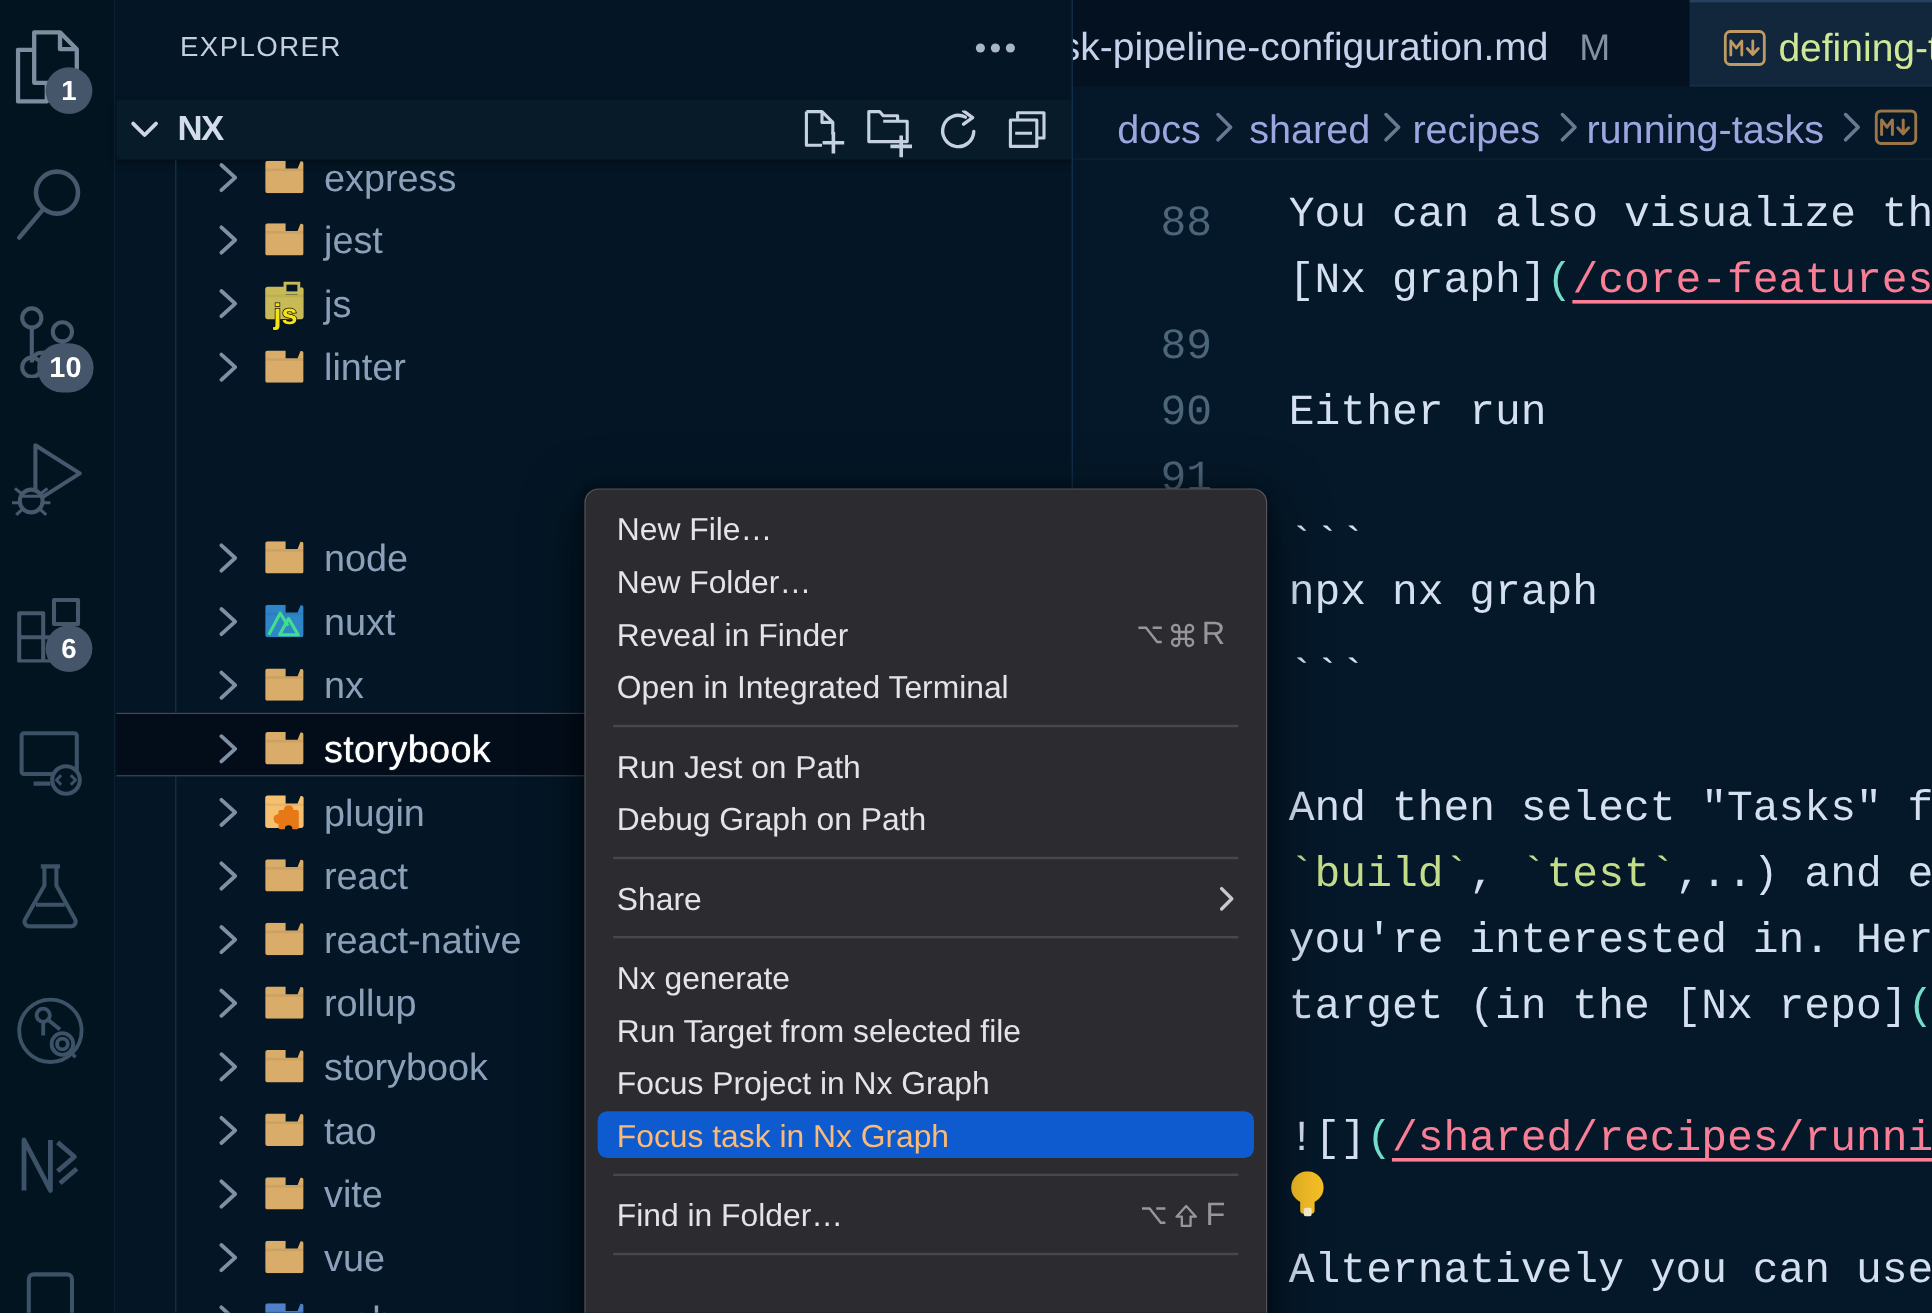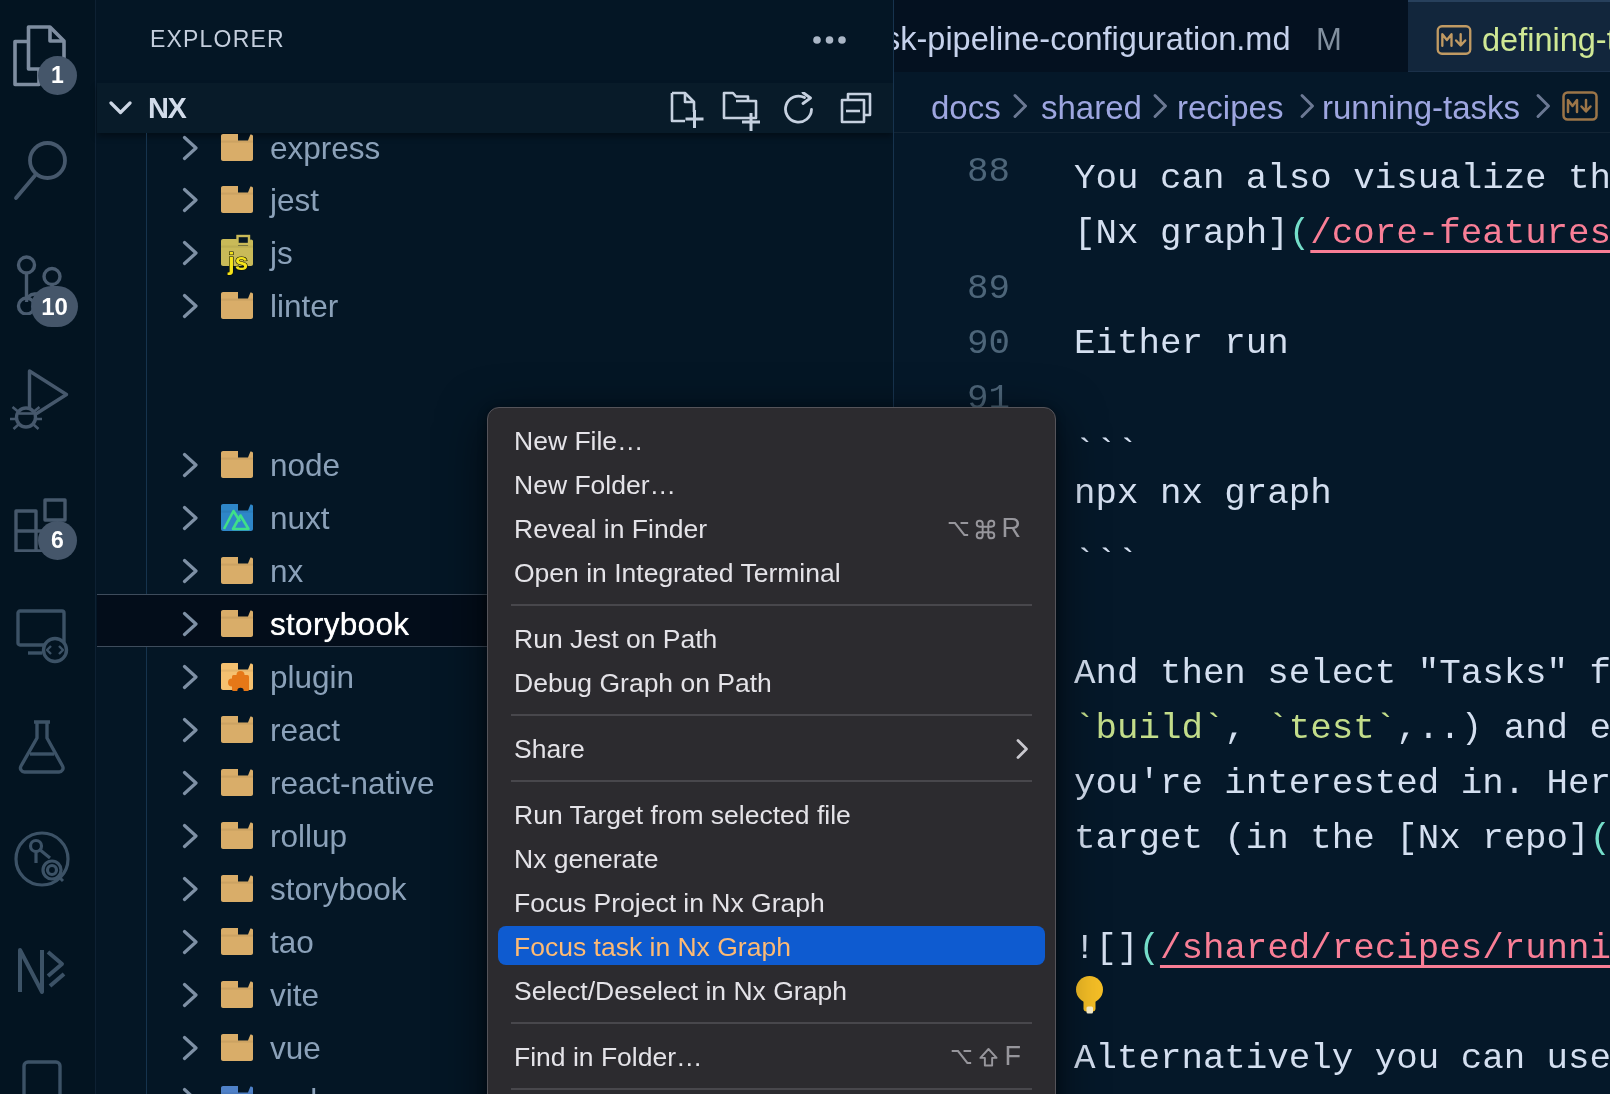--- a/index.html
+++ b/index.html
@@ -353,21 +353,21 @@
           <path d="M2,0 H17 V6.5 H27 L29.4,0.5 C30.8,0.1 32,1 32,2 V25 C32,26.1 31.2,27 30,27 H2 C0.9,27 0,26.1 0,25 V2 C0,0.9 0.9,0 2,0 Z" fill="#4f81c8"></path>
           <rect x="0" y="6.5" width="32" height="2.2" fill="rgba(0,0,0,0.06)"></rect>
         </svg>
         <span class="lbl" style="">web</span>
       </div>
     </div>
 </div>
 
 <div id="editor">
   <div id="code">
-      <div class="ln" style="top:11px">88</div>
+      <div class="ln" style="top:26px">88</div>
     <div class="cl" style="top:17.5px">You can also visualize the task</div>
     <div class="cl" style="top:72.5px">[Nx graph]<span class="tl">(</span><span class="pk">/core-features/explore-graph</span></div>
     <div class="ln" style="top:127.5px">89</div>
     <div class="ln" style="top:182.5px">90</div>
     <div class="cl" style="top:182.5px">Either run</div>
     <div class="ln" style="top:237.5px">91</div>
     <div class="cl" style="top:292.5px">```</div>
     <div class="cl" style="top:333px">npx nx graph</div>
     <div class="cl" style="top:402.5px">```</div>
     <div class="cl" style="top:512.5px">And then select "Tasks" from</div>
@@ -452,34 +452,31 @@
     </div>
   <div class="msep"></div>
   <div class="mi">
       <span class="t">Share</span>
       <svg class="abs" style="right:26px;top:12px" width="14" height="22" viewBox="0 0 14 22">
         <path d="M3,2.5 L11.5,11 L3,19.5" fill="none" stroke="#c9c8ce" stroke-width="2.8" stroke-linecap="round" stroke-linejoin="round"></path>
       </svg>
     </div>
   <div class="msep"></div>
   <div class="mi">
+      <span class="t">Nx generate</span>
+    </div>
+  <div class="mi">
       <span class="t">Run Target from selected file</span>
-    </div>
-  <div class="mi">
-      <span class="t">Nx generate</span>
     </div>
   <div class="mi">
       <span class="t">Focus Project in Nx Graph</span>
     </div>
   <div class="mi hl">
       <div class="bg"></div>
       <span class="t" style="position:absolute">Focus task in Nx Graph</span>
-    </div>
-  <div class="mi">
-      <span class="t">Select/Deselect in Nx Graph</span>
     </div>
   <div class="msep"></div>
   <div class="mi">
       <span class="t">Find in Folder…</span>
       <span class="sc" style="top:8px;height:30px;display:flex;align-items:center;gap:6px">
         <svg width="22" height="22" viewBox="0 0 26 26">
           <g fill="none" stroke="#97969c" stroke-width="2.4">
             <path d="M2,6 h7.5 l11,14 h4.5 M16,6 h9"></path>
           </g>
         </svg>

